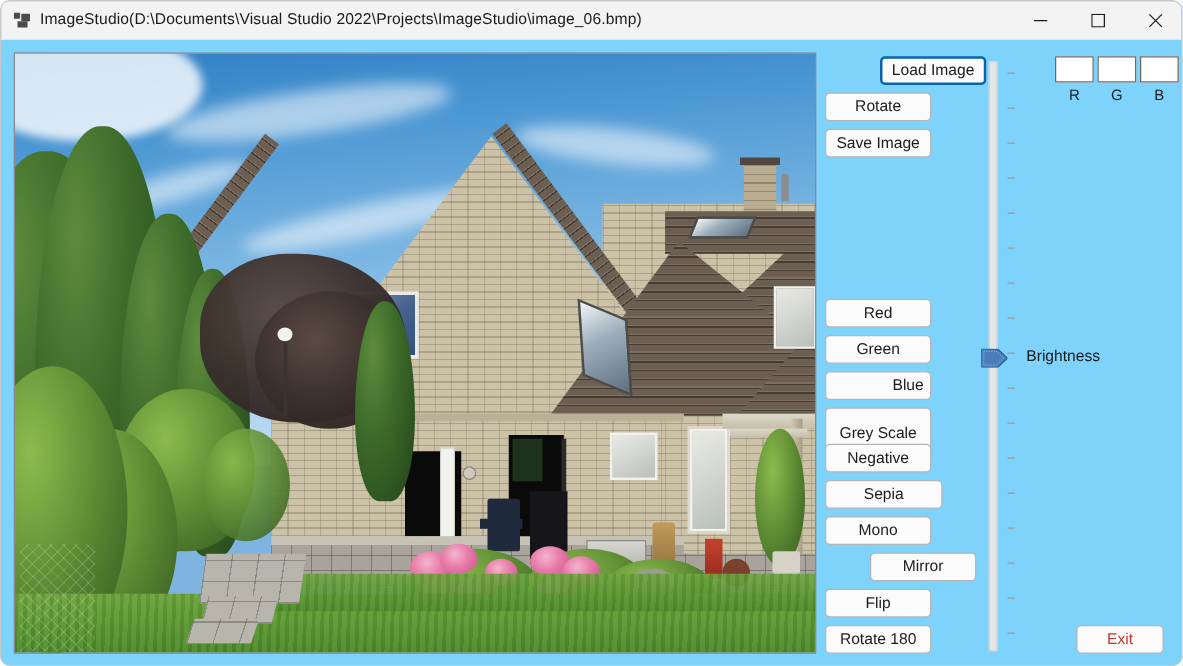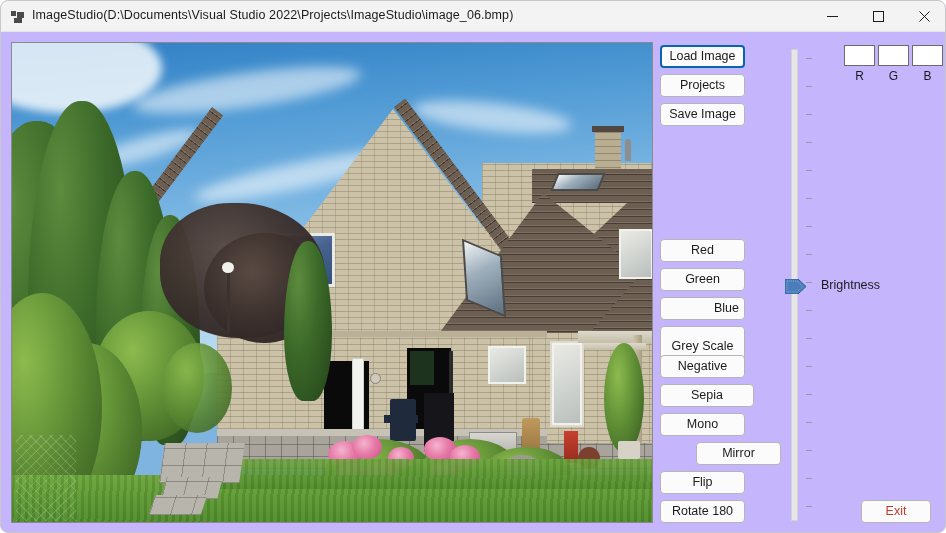--- a/index.html
+++ b/index.html
@@ -12,21 +12,21 @@
     height: 533px;
     overflow: hidden;
     font-family: "Liberation Sans", sans-serif;
   }
 
   #app-window {
     position: absolute;
     left: 0; top: 0;
     width: 946px;
     height: 533px;
-    background: #c4b5fd;
+    background: #7dd3fc;
     box-sizing: border-box;
     border: 1px solid #c8c8c8;
     border-radius: 8px;
     overflow: hidden;
   }
 
   
   #titlebar {
     position: absolute;
     left: 0; top: 0;
@@ -241,20 +241,21 @@
     color: #1b1b1b;
     display: flex;
     align-items: center;
     justify-content: center;
     box-sizing: border-box;
     padding: 0;
     line-height: 1;
   }
   .wfbutton.focused {
     border: 2px solid #0a64ad;
+    margin-left: 44px;
   }
   #btn-exit { color:#c23a2b; }
 
   
   .rgbbox {
     position: absolute;
     width: 31px;
     height: 21px;
     background: #ffffff;
     border: 1px solid #6b6b6b;
@@ -447,21 +448,21 @@
 
       <div class="paving" style="left:150px; top:400px; width:80px; height:40px; transform:skewX(-8deg);"></div>
       <div class="paving" style="left:152px; top:434px; width:56px; height:22px; transform:skewX(-14deg);"></div>
       <div class="paving" style="left:140px; top:452px; width:52px; height:20px; transform:skewX(-18deg);"></div>
 
       <div style="position:absolute; left:4px; top:392px; width:60px; height:86px; background:repeating-linear-gradient(45deg, rgba(255,255,255,0.25) 0 1px, rgba(0,0,0,0) 1px 7px), repeating-linear-gradient(-45deg, rgba(255,255,255,0.25) 0 1px, rgba(0,0,0,0) 1px 7px); opacity:0.55;"></div>
     </div>
   </div>
 
   <div class="wfbutton focused" id="btn-load" style="left:659px; top:44px; width:85px; height:23px;">Load Image</div>
-  <div class="wfbutton" id="btn-restore" style="left:659px; top:73px; width:85px; height:23px;">Projects</div>
+  <div class="wfbutton" id="btn-restore" style="left:659px; top:73px; width:85px; height:23px;">Rotate</div>
   <div class="wfbutton" id="btn-save" style="left:659px; top:102px; width:85px; height:23px;">Save Image</div>
 
   <div class="wfbutton" style="left:659px; top:238px; width:85px; height:23px;">Red</div>
   <div class="wfbutton" style="left:659px; top:267px; width:85px; height:23px;">Green</div>
   <div class="wfbutton" style="left:659px; top:296px; width:85px; height:23px;padding-left:48px;">Blue</div>
   <div class="wfbutton" style="left:659px; top:325px; width:85px; height:40px;">Grey Scale</div>
   <div class="wfbutton" style="left:659px; top:354px; width:85px; height:23px;">Negative</div>
   <div class="wfbutton" style="left:659px; top:383px; width:94px; height:23px;">Sepia</div>
   <div class="wfbutton" style="left:659px; top:412px; width:85px; height:23px;">Mono</div>
   <div class="wfbutton" style="left:695px; top:441px; width:85px; height:23px;">Mirror</div>

